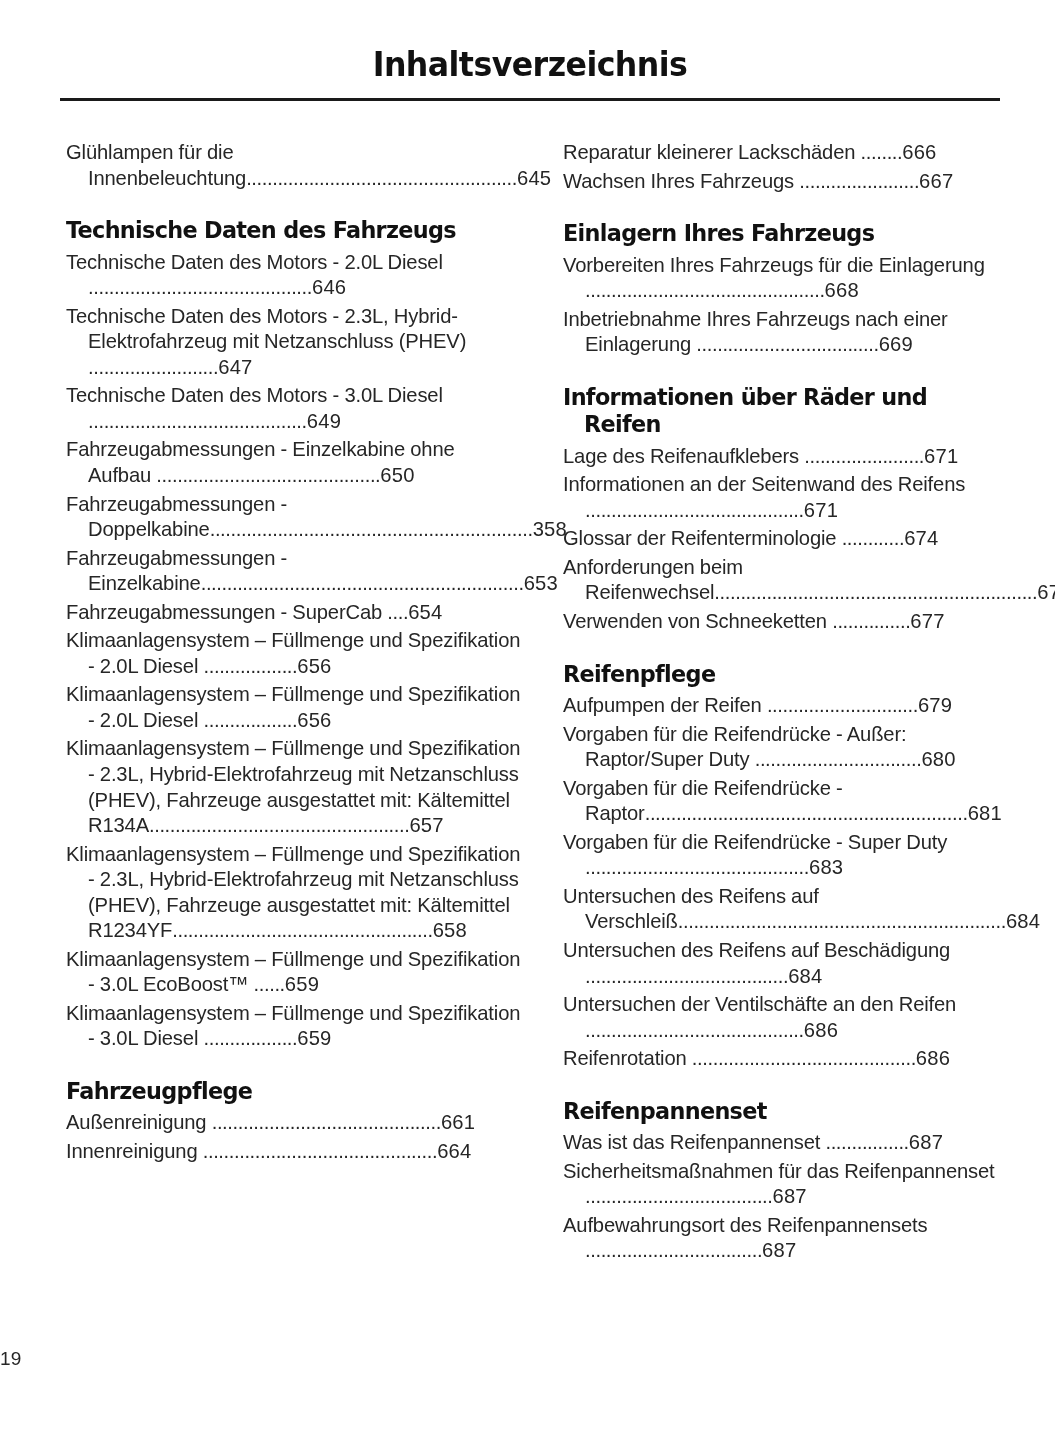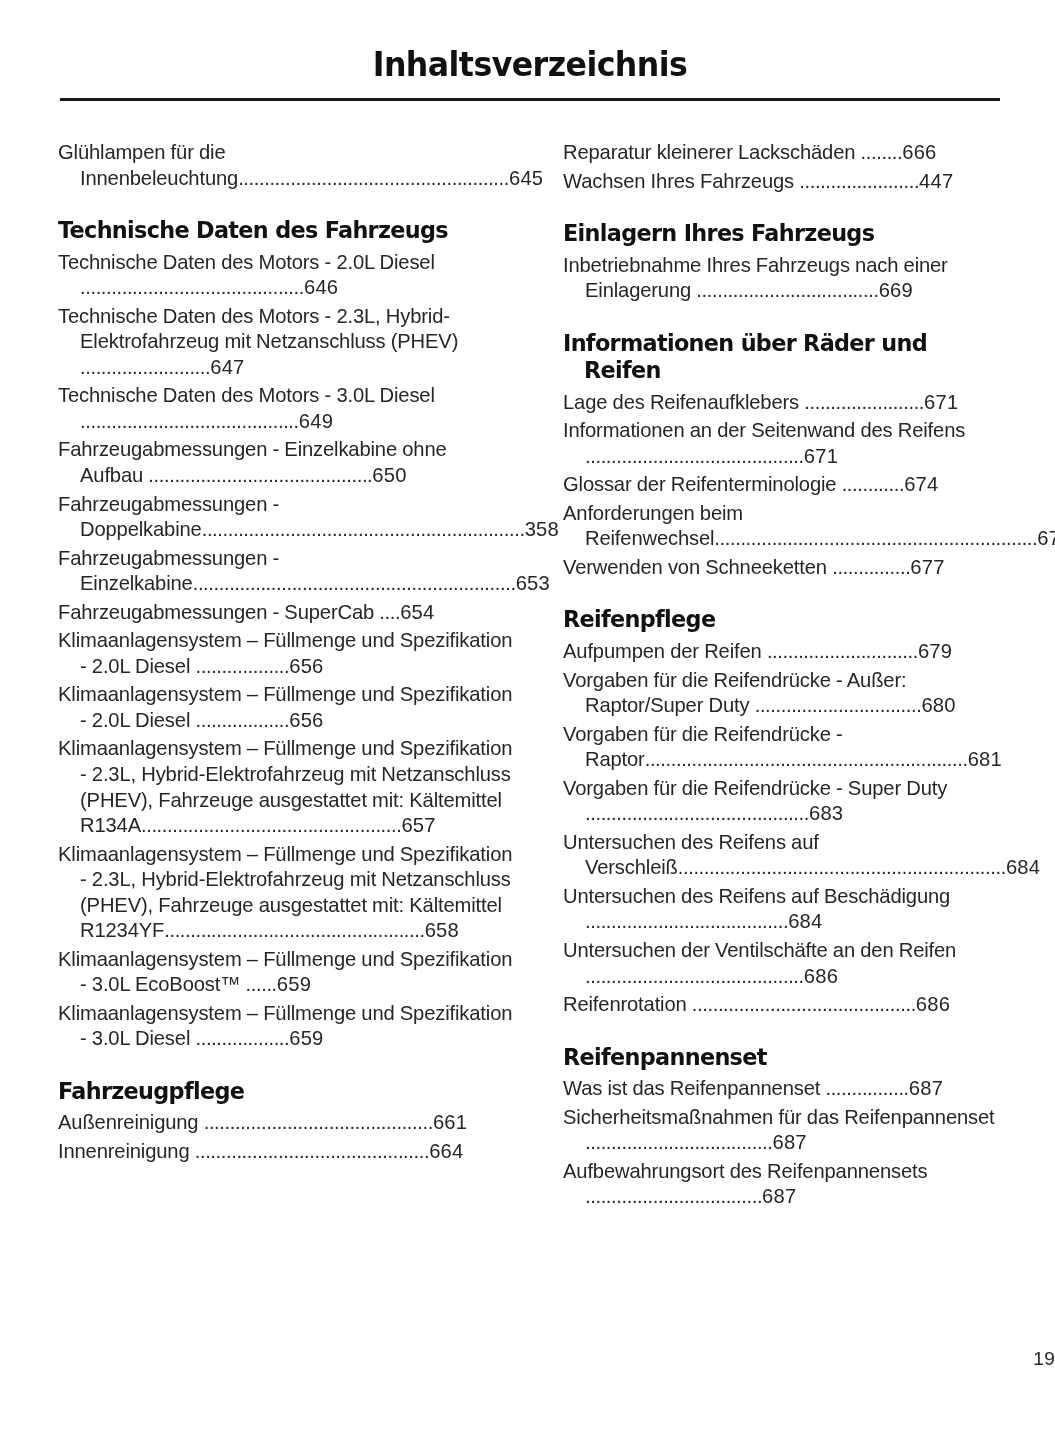--- a/index.html
+++ b/index.html
@@ -51,21 +51,21 @@
     left: 0;
     top: 140px;
     width: 1055px;
     height: 1180px;
   }
   .col {
     position: absolute;
     top: 0;
     width: 455px;
   }
-  .col-left  { left: 58px; }
+  .col-left  { left: 66px; }
   .col-right { left: 563px; }
 
   
   .section-head {
     font-family: "DejaVu Sans", "Liberation Sans", sans-serif;
     font-weight: bold;
     font-size: 23.5px;
     line-height: 1.17;
     letter-spacing: -0.7px;
     color: #111111;
@@ -90,21 +90,21 @@
   }
   .entry .leader { letter-spacing: -0.4px; }
   .entry .pg { letter-spacing: 0.2px; margin-top: 11px; }
 
   
   .folio {
     position: absolute;
     left: 0;
     top: 1348px;
     width: 1055px;
-    text-align: right;
+    text-align: left;
     font-size: 19px;
     color: #262626;
     letter-spacing: 0.3px;
   }
 </style>
 </head>
 <body>
 
 <div class="page">
 
@@ -128,22 +128,23 @@
         <div class="entry"><span>Klimaanlagensystem – Füllmenge und Spezifikation - 2.3L, Hybrid-Elektrofahrzeug mit Netzanschluss (PHEV), Fahrzeuge ausgestattet mit: Kältemittel R134A</span><span class="leader">..................................................</span><span class="pg">657</span></div>
         <div class="entry"><span>Klimaanlagensystem – Füllmenge und Spezifikation - 2.3L, Hybrid-Elektrofahrzeug mit Netzanschluss (PHEV), Fahrzeuge ausgestattet mit: Kältemittel R1234YF</span><span class="leader">..................................................</span><span class="pg">658</span></div>
         <div class="entry"><span>Klimaanlagensystem – Füllmenge und Spezifikation - 3.0L EcoBoost™ </span><span class="leader">......</span><span class="pg">659</span></div>
         <div class="entry"><span>Klimaanlagensystem – Füllmenge und Spezifikation - 3.0L Diesel </span><span class="leader">..................</span><span class="pg">659</span></div>
         <div class="section-head">Fahrzeugpflege</div>
         <div class="entry"><span>Außenreinigung </span><span class="leader">............................................</span><span class="pg">661</span></div>
         <div class="entry"><span>Innenreinigung </span><span class="leader">.............................................</span><span class="pg">664</span></div>
       </div>
     <div class="col col-right" id="col-right">
         <div class="entry"><span>Reparatur kleinerer Lackschäden </span><span class="leader">........</span><span class="pg">666</span></div>
-        <div class="entry"><span>Wachsen Ihres Fahrzeugs </span><span class="leader">.......................</span><span class="pg">447</span></div>
+        <div class="entry"><span>Wachsen Ihres Fahrzeugs </span><span class="leader">.......................</span><span class="pg">667</span></div>
         <div class="section-head">Einlagern Ihres Fahrzeugs</div>
+        <div class="entry"><span>Vorbereiten Ihres Fahrzeugs für die Einlagerung </span><span class="leader">..............................................</span><span class="pg">668</span></div>
         <div class="entry"><span>Inbetriebnahme Ihres Fahrzeugs nach einer Einlagerung </span><span class="leader">...................................</span><span class="pg">669</span></div>
         <div class="section-head">Informationen über Räder und Reifen</div>
         <div class="entry"><span>Lage des Reifenaufklebers </span><span class="leader">.......................</span><span class="pg">671</span></div>
         <div class="entry"><span>Informationen an der Seitenwand des Reifens </span><span class="leader">..........................................</span><span class="pg">671</span></div>
         <div class="entry"><span>Glossar der Reifenterminologie </span><span class="leader">............</span><span class="pg">674</span></div>
         <div class="entry"><span>Anforderungen beim Reifenwechsel</span><span class="leader">..............................................................</span><span class="pg">675</span></div>
         <div class="entry"><span>Verwenden von Schneeketten </span><span class="leader">...............</span><span class="pg">677</span></div>
         <div class="section-head">Reifenpflege</div>
         <div class="entry"><span>Aufpumpen der Reifen </span><span class="leader">.............................</span><span class="pg">679</span></div>
         <div class="entry"><span>Vorgaben für die Reifendrücke - Außer: Raptor/Super Duty </span><span class="leader">................................</span><span class="pg">680</span></div>

